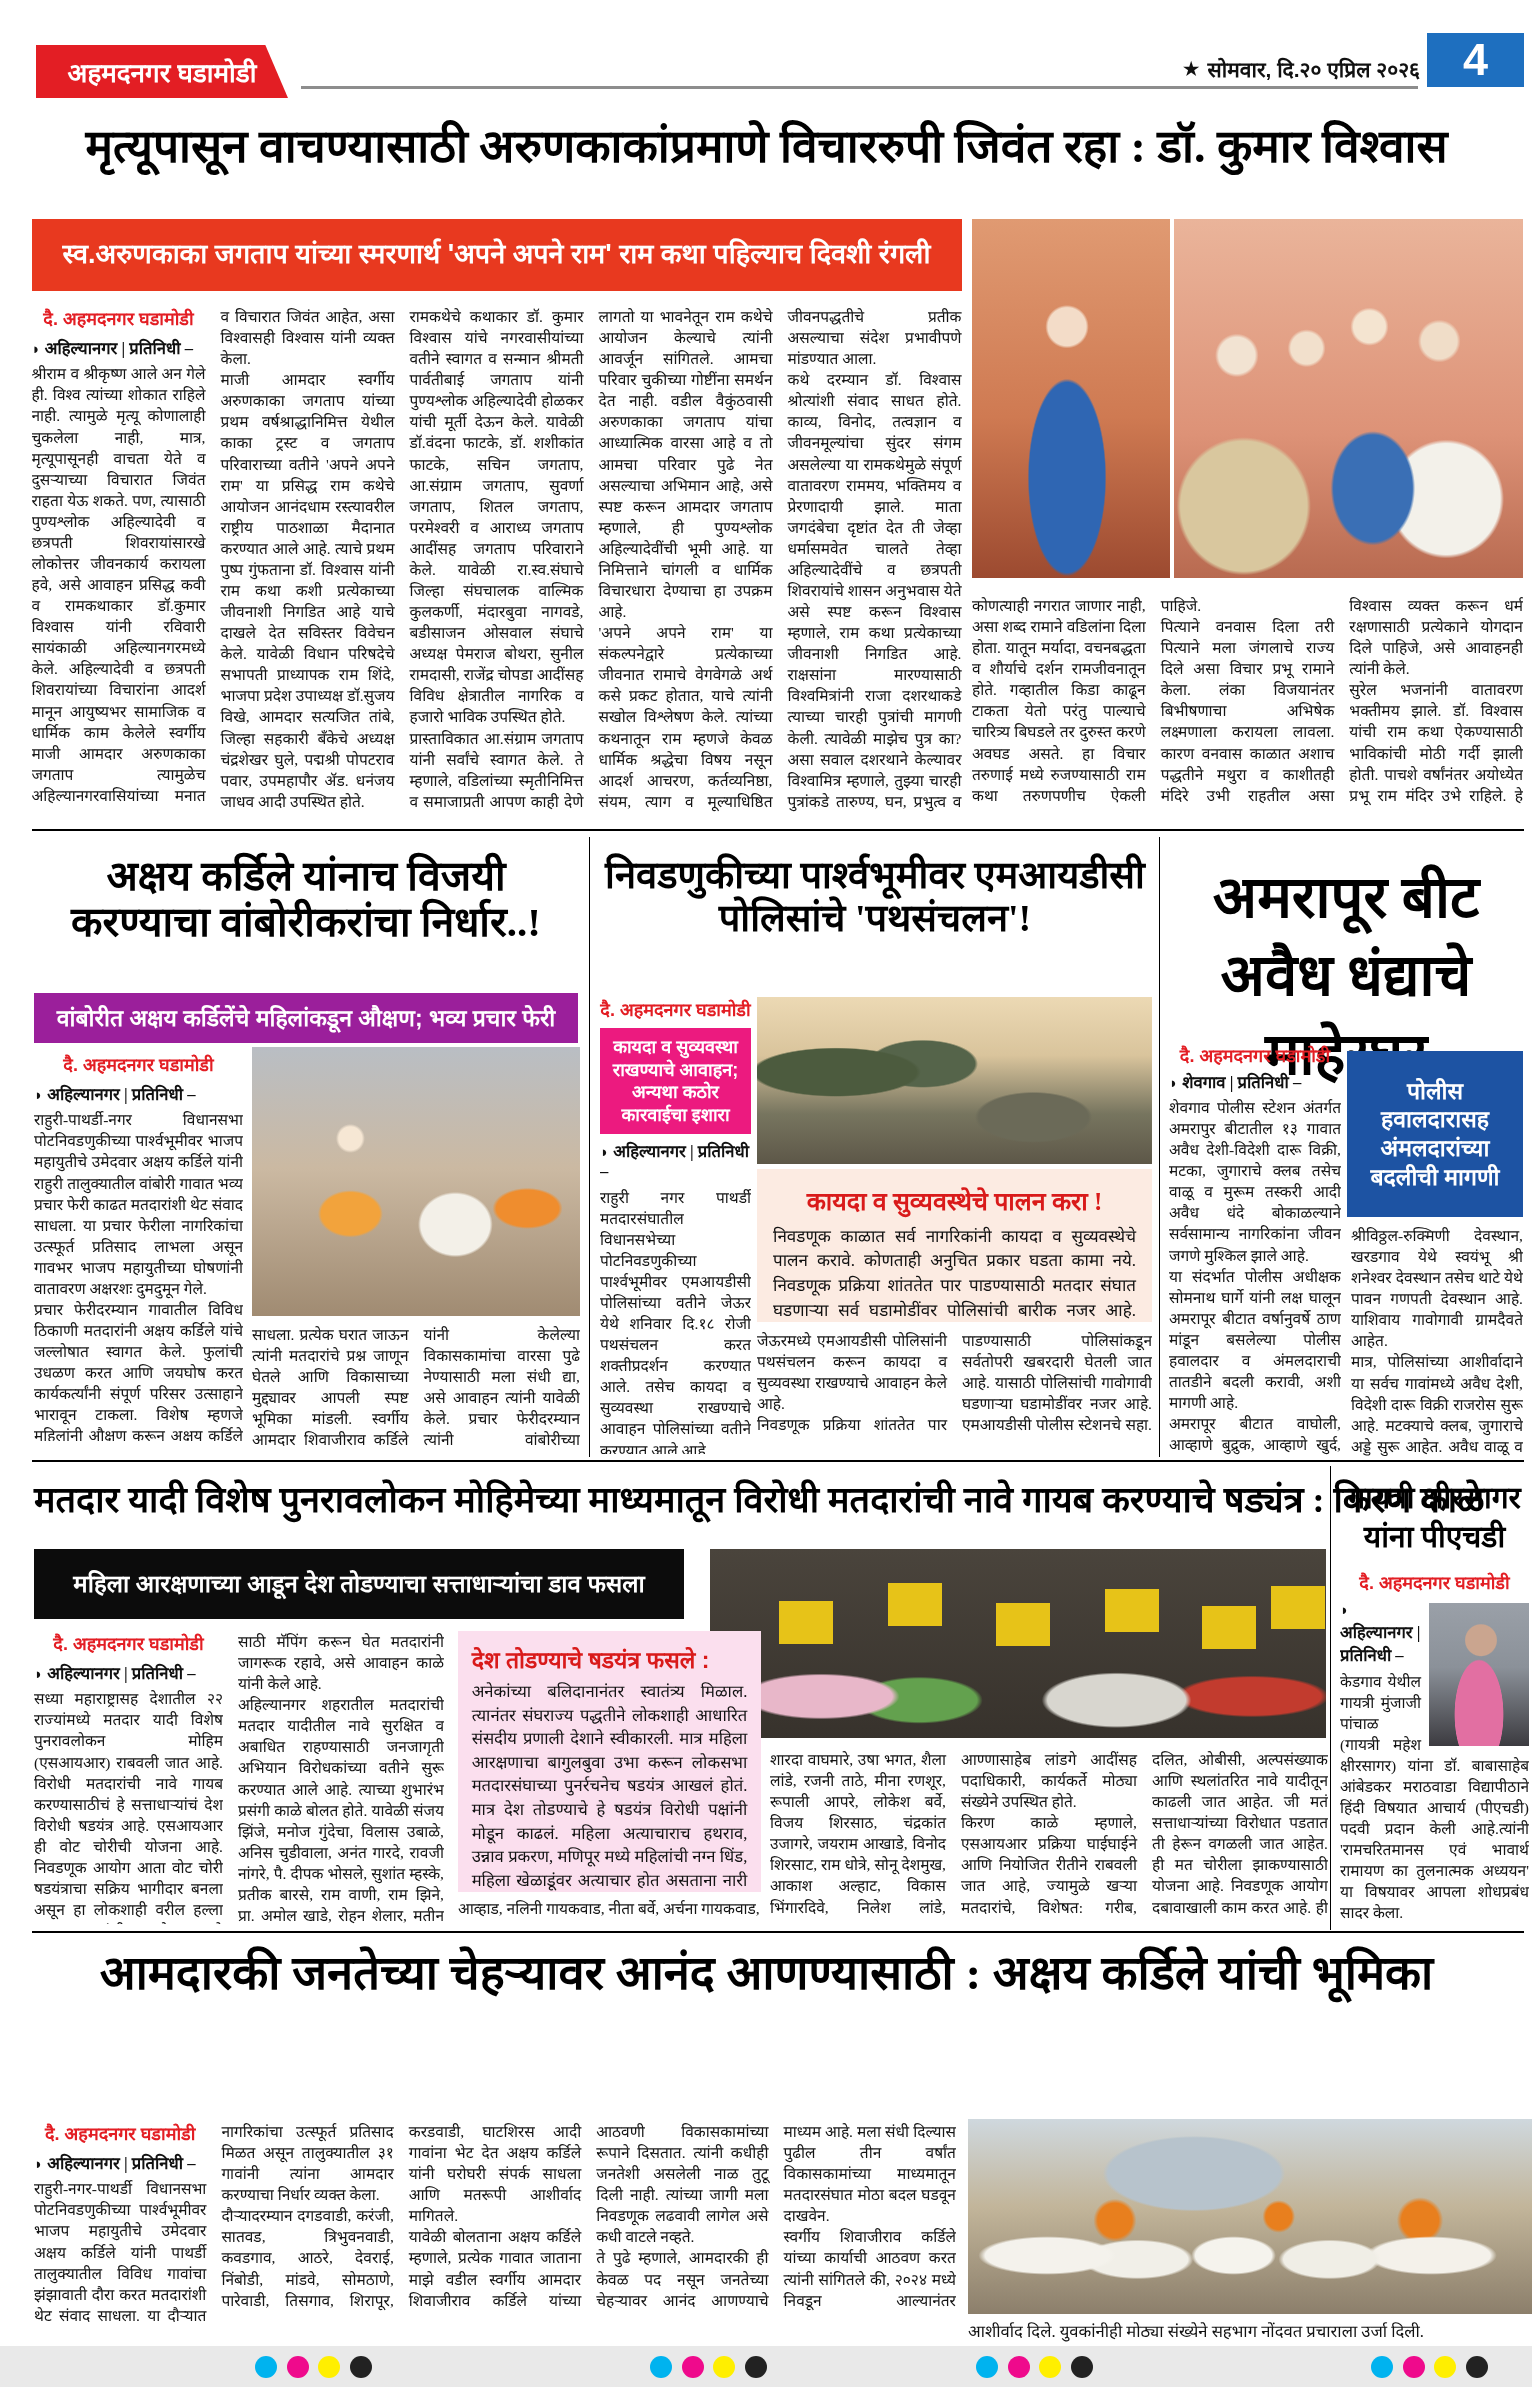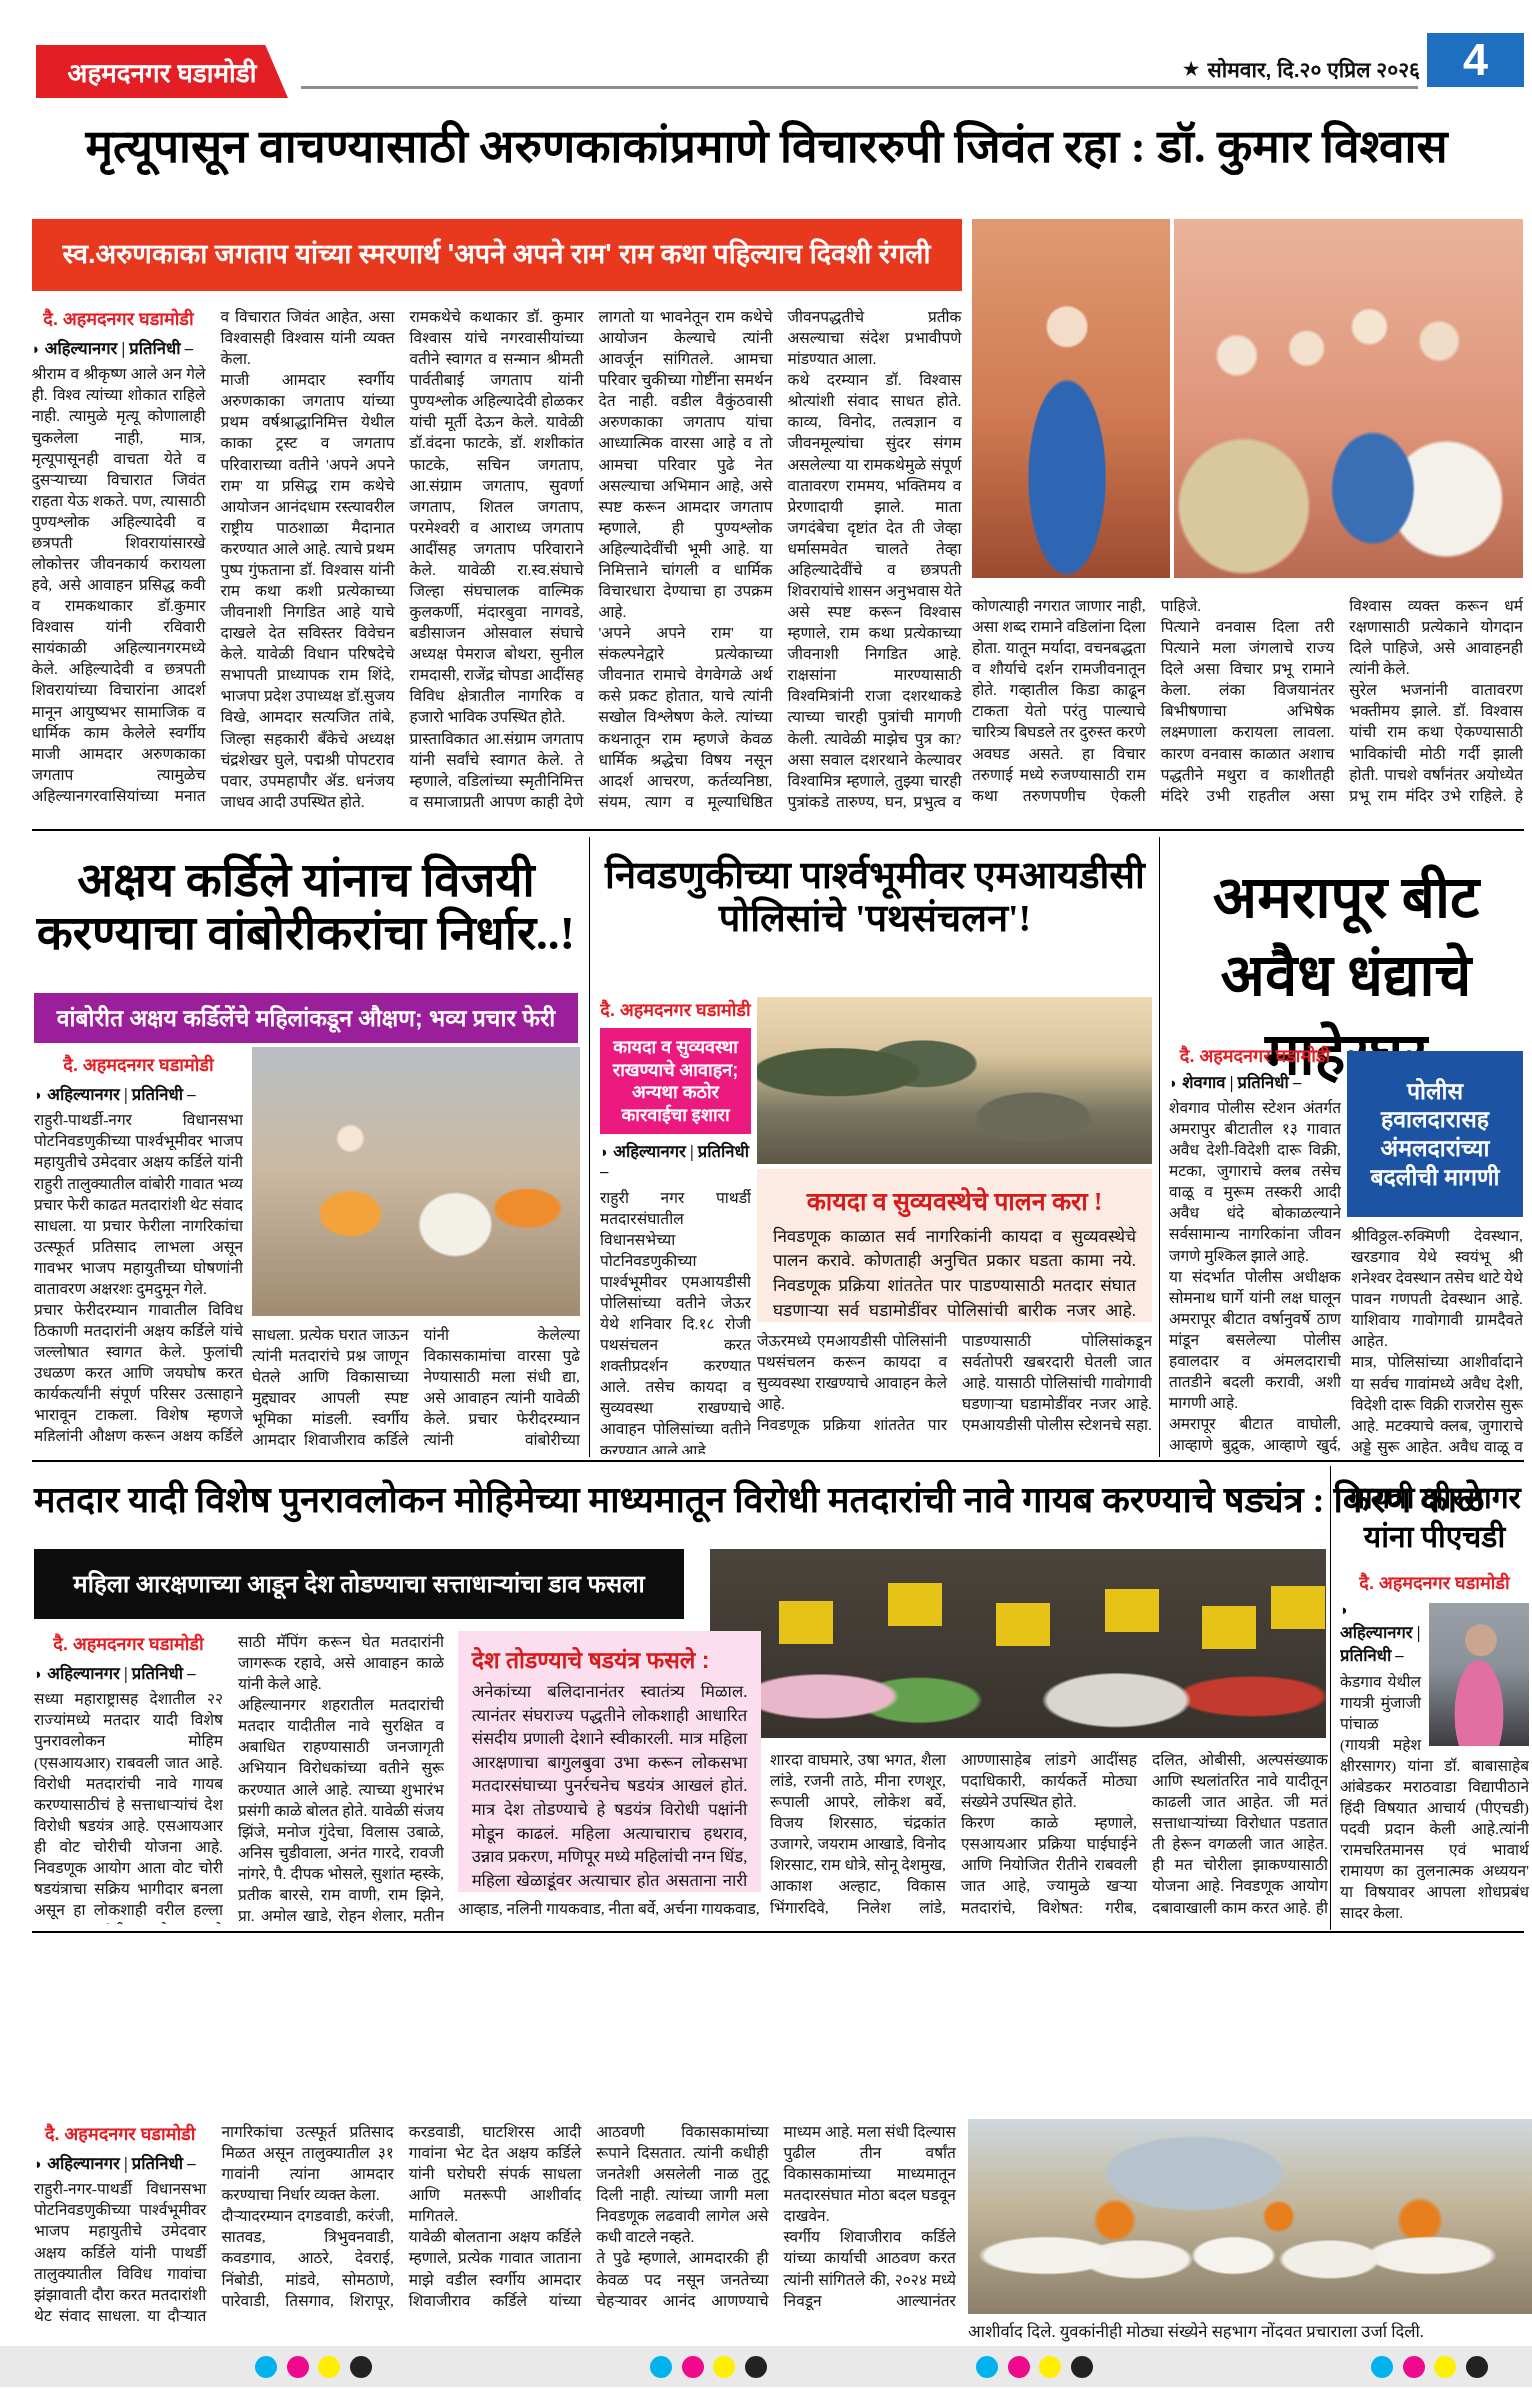--- a/index.html
+++ b/index.html
@@ -149,21 +149,21 @@
     <div class="bd">कोणत्याही नगरात जाणार नाही, असा शब्द रामाने वडिलांना दिला होता. यातून मर्यादा, वचनबद्धता व शौर्याचे दर्शन रामजीवनातून होते. गव्हातील किडा काढून टाकता येतो परंतु पाल्याचे चारित्र्य बिघडले तर दुरुस्त करणे अवघड असते. हा विचार तरुणाई मध्ये रुजण्यासाठी राम कथा तरुणपणीच ऐकली पाहिजे.
 पित्याने वनवास दिला तरी पित्याने मला जंगलाचे राज्य दिले असा विचार प्रभू रामाने केला. लंका विजयानंतर बिभीषणाचा अभिषेक लक्ष्मणाला करायला लावला. कारण वनवास काळात अशाच पद्धतीने मथुरा व काशीतही मंदिरे उभी राहतील असा विश्वास व्यक्त करून धर्म रक्षणासाठी प्रत्येकाने योगदान दिले पाहिजे, असे आवाहनही त्यांनी केले.
 सुरेल भजनांनी वातावरण भक्तीमय झाले. डॉ. विश्वास यांची राम कथा ऐकण्यासाठी भाविकांची मोठी गर्दी झाली होती. पाचशे वर्षांनंतर अयोध्येत प्रभू राम मंदिर उभे राहिले. हे काम सरकारने नाही तर समाजाच्या भावनेने व मदतीने झाले आहे. उपस्थितांनी महाप्रसादाचा लाभ घेतला.</div>
   </div>
 
   <div class="abs hr" style="left:31.5px;top:829px;width:1492px;"></div>
 
   <div class="abs vr" style="left:589px;top:837px;height:620px;"></div>
   <div class="abs vr" style="left:1159px;top:837px;height:620px;"></div>
 
-  <div class="abs hl" style="left:34px;top:854px;width:544px;font-size:47px;">अक्षय कर्डिले यांनाच विजयी करण्याचा वांबोरीकरांचा निर्धार..!</div>
+  <div class="abs hl" style="left:34px;top:854px;width:544px;font-size:41px;">अक्षय कर्डिले यांनाच विजयी करण्याचा वांबोरीकरांचा निर्धार..!</div>
   <div class="abs banner bn-purple" style="left:34px;top:993px;width:544px;height:50px;font-size:23px;">वांबोरीत अक्षय कर्डिलेंचे महिलांकडून औक्षण; भव्य प्रचार फेरी</div>
   <div class="abs flow" style="left:34px;top:1052px;width:209px;height:389px;">
     <div class="src">दै. अहमदनगर घडामोडी</div>
     <div class="plc"><span class="blt">◗</span> <span>अहिल्यानगर | प्रतिनिधी –</span></div>
     <div class="bd">राहुरी-पाथर्डी-नगर विधानसभा पोटनिवडणुकीच्या पार्श्वभूमीवर भाजप महायुतीचे उमेदवार अक्षय कर्डिले यांनी राहुरी तालुक्यातील वांबोरी गावात भव्य प्रचार फेरी काढत मतदारांशी थेट संवाद साधला. या प्रचार फेरीला नागरिकांचा उत्स्फूर्त प्रतिसाद लाभला असून गावभर भाजप महायुतीच्या घोषणांनी वातावरण अक्षरशः दुमदुमून गेले.
 प्रचार फेरीदरम्यान गावातील विविध ठिकाणी मतदारांनी अक्षय कर्डिले यांचे जल्लोषात स्वागत केले. फुलांची उधळण करत आणि जयघोष करत कार्यकर्त्यांनी संपूर्ण परिसर उत्साहाने भारावून टाकला. विशेष म्हणजे महिलांनी औक्षण करून अक्षय कर्डिले यांना आशीर्वाद दिले. त्यानंतर गावातील प्रमुख मार्गांवरून फेरी काढत थेट संवाद</div>
   </div>
   <div class="abs photo ph3" style="left:252px;top:1047px;width:328px;height:269px;"></div>
   <div class="abs flow c2" style="left:252px;top:1324px;width:328px;height:129px;">
     <div class="bd">साधला. प्रत्येक घरात जाऊन त्यांनी मतदारांचे प्रश्न जाणून घेतले आणि विकासाच्या मुद्द्यावर आपली स्पष्ट भूमिका मांडली. स्वर्गीय आमदार शिवाजीराव कर्डिले यांनी केलेल्या विकासकामांचा वारसा पुढे नेण्यासाठी मला संधी द्या, असे आवाहन त्यांनी यावेळी केले. प्रचार फेरीदरम्यान त्यांनी वांबोरीच्या बाजारपेठेलाही भेट दिली. प्रतिसाद देत त्यांच्या पाठीशी राहण्याची भावना व्यक्त केली. यावेळी वांबोरी गावातील महिला आणि ज्येष्ठ नागरिक मोठ्या संख्येने सहभागी झाले होते. विविध भागांतून नागरिकांनी स्वयंस्फूर्तीने सहभाग घेत फेरीला मोठे रूप दिले. प्रचार कार्यकर्त्यांमध्येही प्रचंड उत्साह दिसून आला. अक्षय कर्डिले यांनी या दौऱ्यात ग्रामदैवतांना भेट देत नागरिकांशी संवाद साधला. व्यापाऱ्यांनीही सकारात्मक प्रतिसाद देत कर्डिले यांना विजयी करण्याचा संकल्प केला.</div>
@@ -233,20 +233,21 @@
   <div class="abs src" style="left:1340px;top:1570px;width:189px;">दै. अहमदनगर घडामोडी</div>
   <div class="abs flow" style="left:1340px;top:1600px;width:189px;height:324px;">
     <div class="photo ph6 float-photo"></div>
     <div class="plc"><span class="blt">◗</span> <span>अहिल्यानगर | प्रतिनिधी –</span></div>
     <div class="bd">केडगाव येथील गायत्री मुंजाजी पांचाळ (गायत्री महेश क्षीरसागर) यांना डॉ. बाबासाहेब आंबेडकर मराठवाडा विद्यापीठाने हिंदी विषयात आचार्य (पीएचडी) पदवी प्रदान केली आहे.त्यांनी 'रामचरितमानस एवं भावार्थ रामायण का तुलनात्मक अध्ययन' या विषयावर आपला शोधप्रबंध सादर केला.
 संशोधनासाठी पैठण येथील प्रतिष्ठान महाविद्यालयाच्या हिंदी विभागाध्यक्षा डॉ. अपर्णा पाटील यांच्या मार्गदर्शनाखाली हे संशोधन पूर्ण केले.</div>
   </div>
 
   <div class="abs hr" style="left:31.5px;top:1931px;width:1492px;"></div>
 
+  <div class="abs hl nowrap" style="left:23px;top:1947px;width:1487px;font-size:47px;">आमदारकी जनतेच्या चेहऱ्यावर आनंद आणण्यासाठी : अक्षय कर्डिले यांची भूमिका</div>
 
   <div class="abs flow c5" style="left:34px;top:2121px;width:922px;height:206px;">
     <div class="src">दै. अहमदनगर घडामोडी</div>
     <div class="plc"><span class="blt">◗</span> <span>अहिल्यानगर | प्रतिनिधी –</span></div>
     <div class="bd">राहुरी-नगर-पाथर्डी विधानसभा पोटनिवडणुकीच्या पार्श्वभूमीवर भाजप महायुतीचे उमेदवार अक्षय कर्डिले यांनी पाथर्डी तालुक्यातील विविध गावांचा झंझावाती दौरा करत मतदारांशी थेट संवाद साधला. या दौऱ्यात नागरिकांचा उत्स्फूर्त प्रतिसाद मिळत असून तालुक्यातील ३१ गावांनी त्यांना आमदार करण्याचा निर्धार व्यक्त केला.
 दौऱ्यादरम्यान दगडवाडी, करंजी, सातवड, त्रिभुवनवाडी, कवडगाव, आठरे, देवराई, निंबोडी, मांडवे, सोमठाणे, पारेवाडी, तिसगाव, शिरापूर, करडवाडी, घाटशिरस आदी गावांना भेट देत अक्षय कर्डिले यांनी घरोघरी संपर्क साधला आणि मतरूपी आशीर्वाद मागितले.
 यावेळी बोलताना अक्षय कर्डिले म्हणाले, प्रत्येक गावात जाताना माझे वडील स्वर्गीय आमदार शिवाजीराव कर्डिले यांच्या आठवणी विकासकामांच्या रूपाने दिसतात. त्यांनी कधीही जनतेशी असलेली नाळ तुटू दिली नाही. त्यांच्या जागी मला निवडणूक लढवावी लागेल असे कधी वाटले नव्हते.
 ते पुढे म्हणाले, आमदारकी ही केवळ पद नसून जनतेच्या चेहऱ्यावर आनंद आणण्याचे माध्यम आहे. मला संधी दिल्यास पुढील तीन वर्षांत विकासकामांच्या माध्यमातून मतदारसंघात मोठा बदल घडवून दाखवेन.
 स्वर्गीय शिवाजीराव कर्डिले यांच्या कार्याची आठवण करत त्यांनी सांगितले की, २०२४ मध्ये निवडून आल्यानंतर आजारपणामुळे ते जनतेचे आभार मानण्यासाठी दौरा करू शकले नाहीत. त्यांचे अपूर्ण राहिलेले स्वप्न पूर्ण करण्याची जबाबदारी माझ्यावर आहे, असे ते भावनिक शब्दांत म्हणाले.
 दौऱ्यादरम्यान ग्रामस्थांनीही आपल्या भावना व्यक्त करत सांगितले की, स्वर्गीय शिवाजीराव कर्डिले यांनी पद नसतानाही आमचे प्रश्न मार्गी लावले. ते नेहमी जनतेच्या संपर्कात राहून सुख-दुःखात सहभागी होत. अडचणीच्या वेळी धावून येणारे नेतृत्व म्हणून त्यांची ओळख होती.

